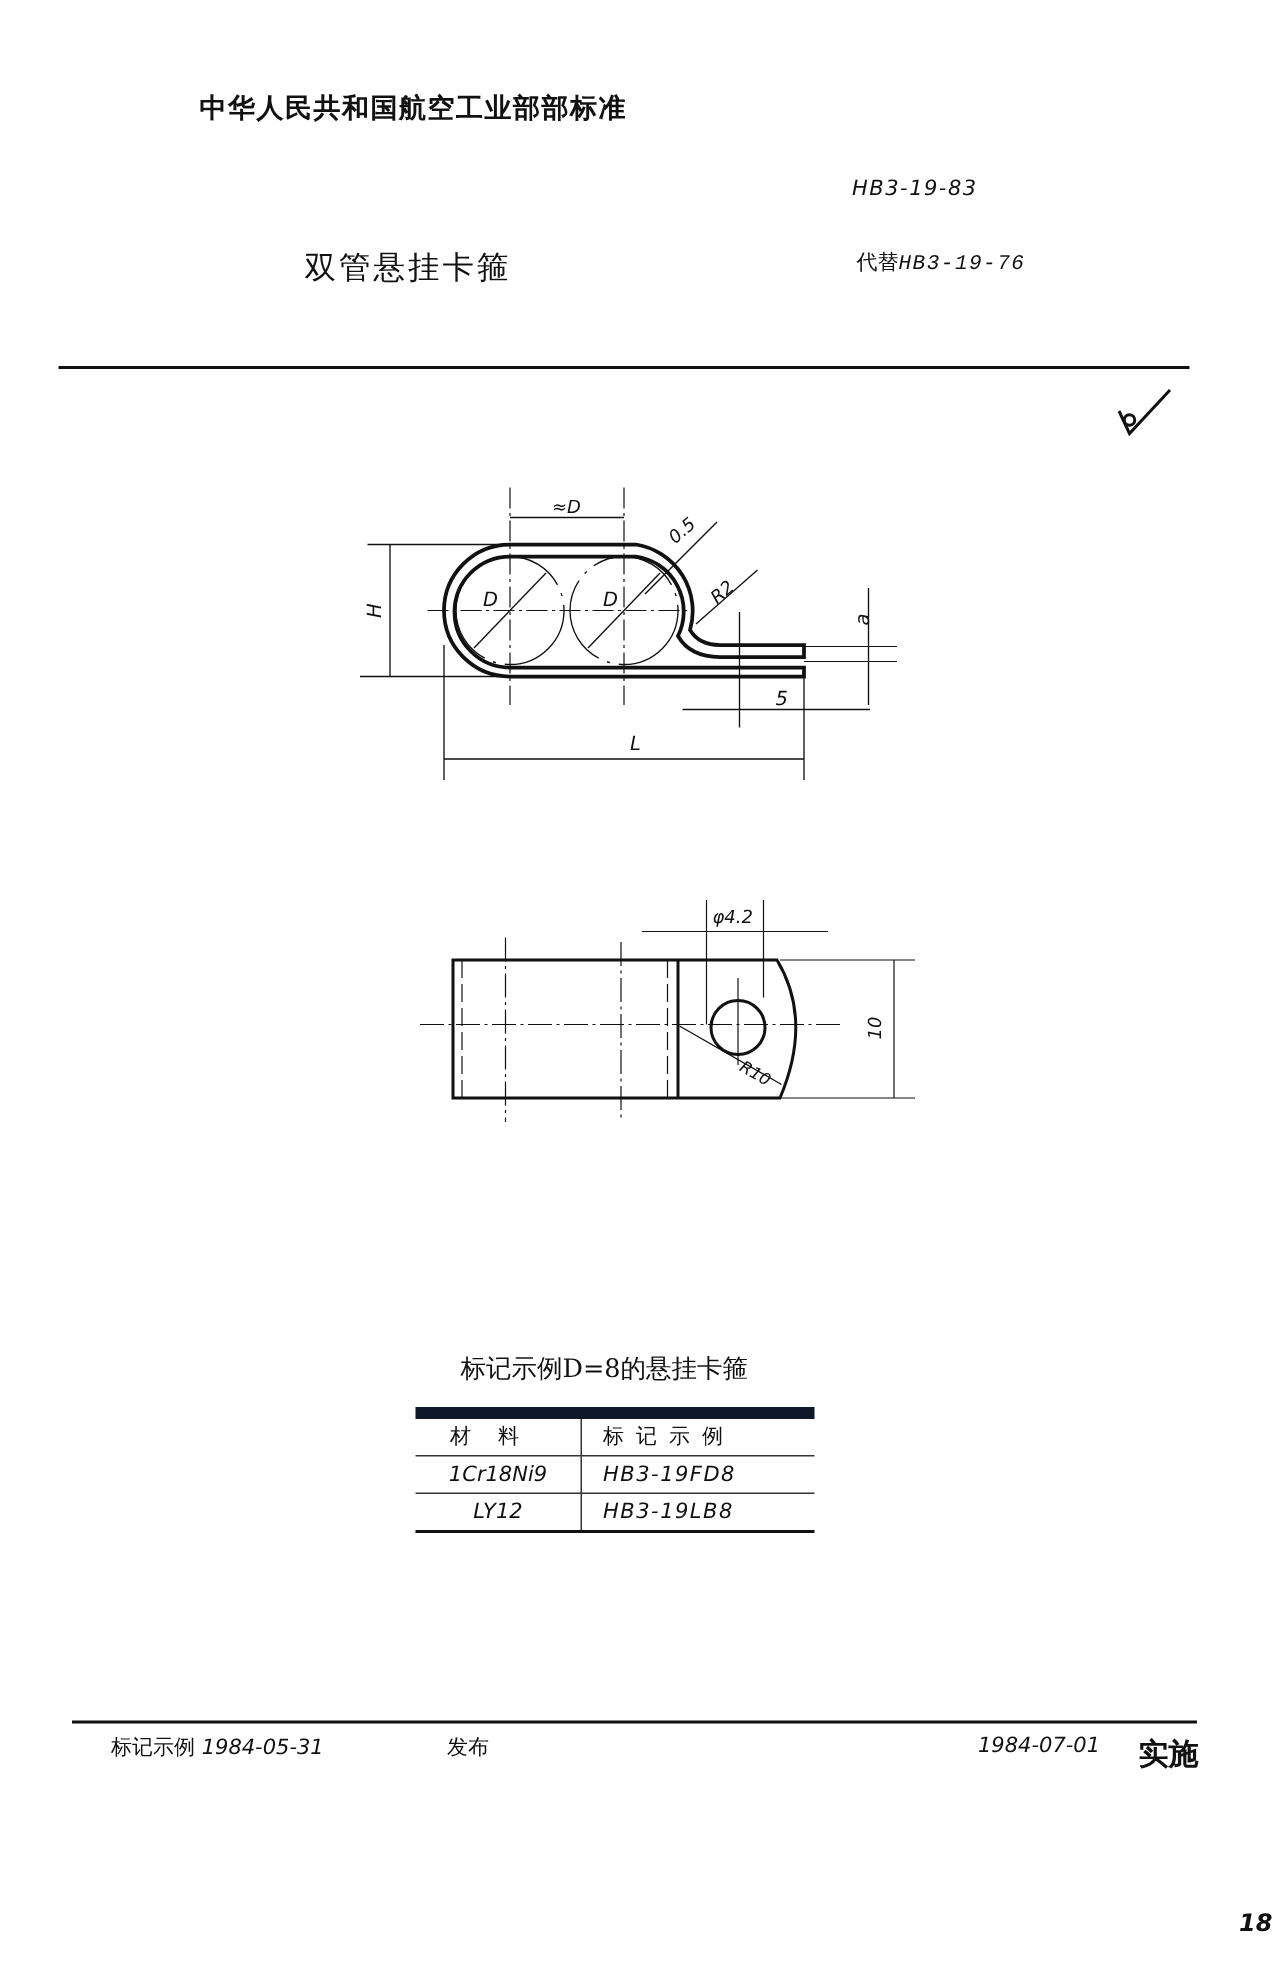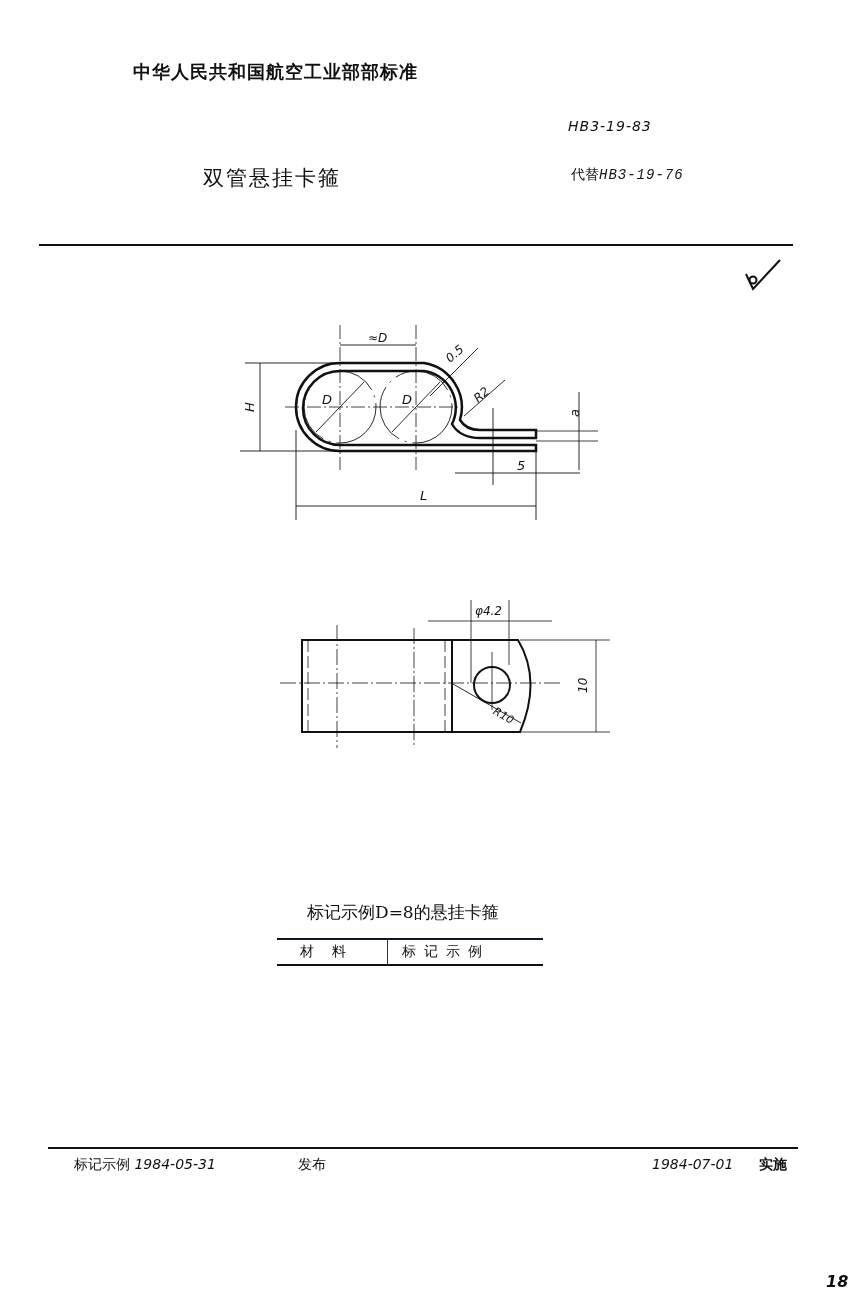--- a/index.html
+++ b/index.html
@@ -10,33 +10,33 @@
   .std-code { left: 568px; top: 106px; font-size: 14px; font-style: italic; letter-spacing: 1px; margin-top: 12px; }
   .doc-title { left: 203px; top: 164px; font-size: 21px; font-family: "DejaVu Serif", serif; letter-spacing: 2px; }
   .replaces { left: 571px; top: 166px; font-size: 14px; font-family: Liberation Mono, monospace; }
   .replaces .code { font-style: italic; letter-spacing: 1px; }
   .top-rule { left: 39px; top: 244px; width: 754px; height: 2px; background: #111; }
   .roughness { left: 744px; top: 258px; width: 40px; height: 40px; }
   .drawing-top { left: 230px; top: 320px; }
   .drawing-bottom { left: 280px; top: 590px; }
   .tbl-caption { left: 270px; top: 901px; font-size: 17px; font-family: "DejaVu Serif", serif; margin-left: 37px; }
   .marking-table { left: 277px; top: 938px; width: 266px; border-collapse: collapse;
-                   border-top: 2px solid #0f172a; border-bottom: 2px solid #111; font-size: 14px; }
+                   border-top: 8px solid #0f172a; border-bottom: 2px solid #111; font-size: 14px; }
   .marking-table td { height: 24px; padding: 0; border-bottom: 1px solid #333; font-style: italic; }
   .marking-table td.c1 { width: 110px; text-align: center; border-right: 1px solid #333; }
   .marking-table td.c2 { padding-left: 14px; letter-spacing: 1px; margin-top: 24px; }
   .marking-table tr.hdr td { font-style: normal; font-family: "DejaVu Serif", serif; }
   .marking-table tr.hdr td.c1 { letter-spacing: 18px; }
   .marking-table tr.hdr td.c2 { letter-spacing: 8px; }
   .foot-rule { left: 48px; top: 1147px; width: 750px; height: 2px; background: #111; }
   .foot-issuer { left: 74px; top: 1156px; font-size: 14px; }
   .foot-issuer .d { font-style: italic; }
   .foot-publish { left: 298px; top: 1156px; font-size: 14px; }
   .foot-eff { left: 652px; top: 1156px; font-size: 14px; font-style: italic; }
-  .foot-impl { left: 759px; top: 1156px; font-size: 14px; font-weight: bold; }
+  .foot-impl { left: 759px; top: 1156px; font-size: 20px; font-weight: bold; }
   .page-num { left: 826px; top: 1240px; font-size: 16px; font-style: italic; font-weight: bold; margin-top: 32px; }
   svg text { font-family: "DejaVu Sans", sans-serif; font-style: italic; fill: #111; }
 </style>
 </head>
 <body>
 
 <div class="abs org-title">中华人民共和国航空工业部部标准</div>
 <div class="abs std-code">HB3-19-83</div>
 <div class="abs doc-title">双管悬挂卡箍</div>
 <div class="abs replaces">
@@ -123,20 +123,28 @@
   <text x="298" y="102" font-size="12" transform="rotate(-90 303 98)">10</text>
 </svg>
 
 <div class="abs tbl-caption">标记示例D=8的悬挂卡箍</div>
 <table class="abs marking-table">
   <tbody>
       <tr class="hdr">
     <td class="c1">材料</td>
     <td class="c2">标记示例</td>
   </tr>
+  <tr>
+    <td class="c1">1Cr18Ni9</td>
+    <td class="c2">HB3-19FD8</td>
+  </tr>
+  <tr>
+    <td class="c1">LY12</td>
+    <td class="c2">HB3-19LB8</td>
+  </tr>
 </tbody>
   </table>
 
 <div class="abs foot-rule"></div>
 <div class="abs foot-issuer">
   <span>标记示例</span>
   <span class="d">1984-05-31</span>
 </div>
 <div class="abs foot-publish">发布</div>
 <div class="abs foot-eff">1984-07-01</div>

